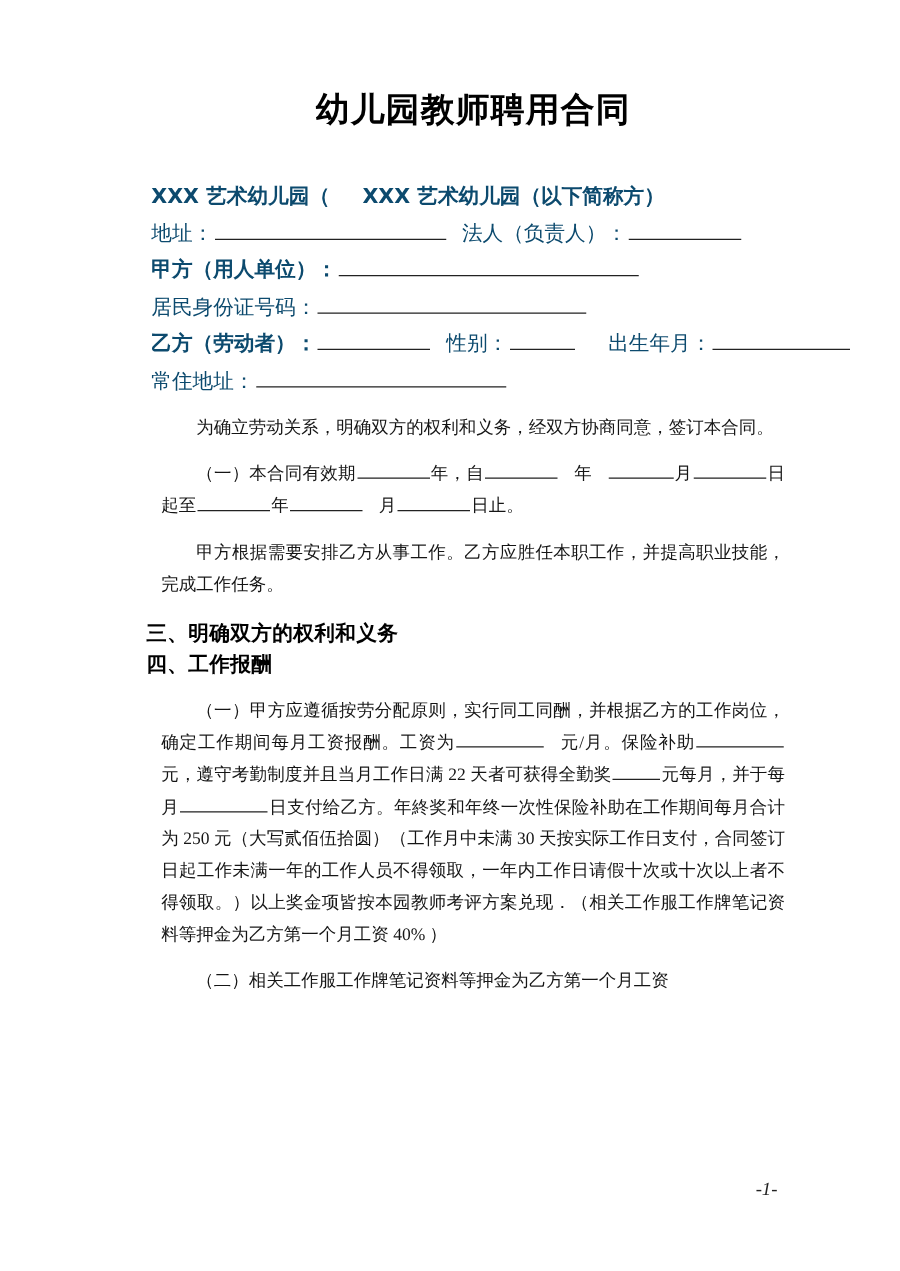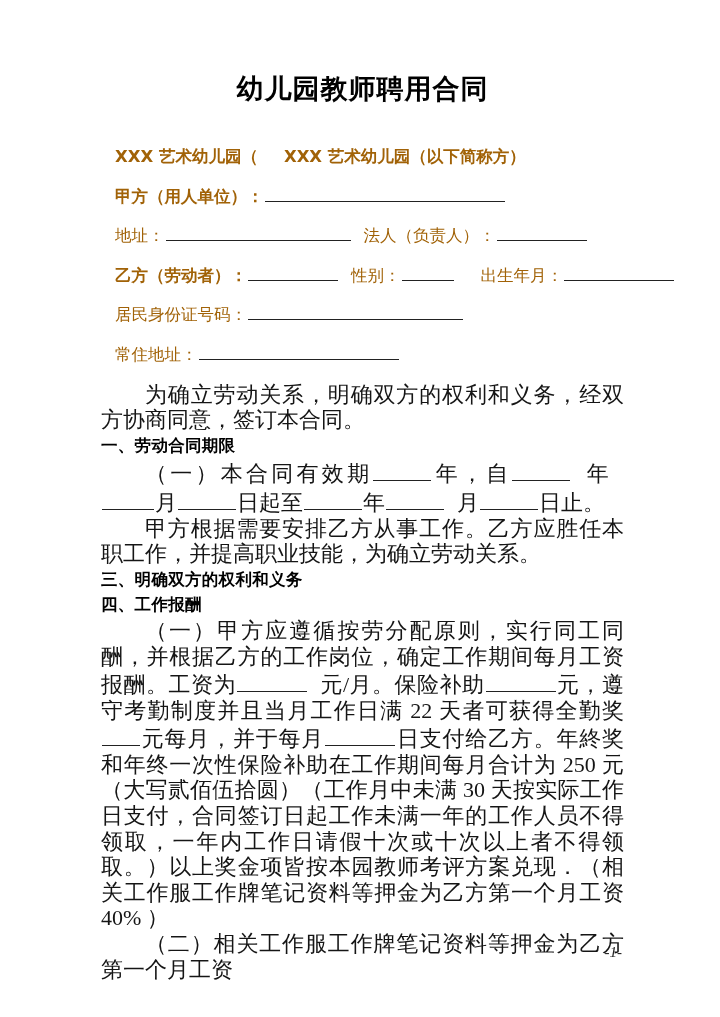--- a/index.html
+++ b/index.html
@@ -20,50 +20,50 @@
   .page {
     position: absolute;
     left: 0; top: 0;
     width: 720px;
     height: 1017px;
     background: #fff;
   }
 
   .content {
     position: absolute;
-    left: 101px;
+    left: 117px;
     top: 72px;
     width: 523px;
   }
 
   
   .doc-title {
     font-family: "DejaVu Sans", "Liberation Sans", sans-serif;
     font-weight: bold;
     font-size: 27px;
     line-height: 34px;
     text-align: center;
     letter-spacing: 1px;
     margin: 0 0 38px 0;
     color: #000;
   }
 
   
   .line {
     font-size: 16.5px;
     line-height: 25.6px;
-    margin: 14px;
+    margin: 4px;
     white-space: nowrap;
-    color: #a16207;
+    color: #0c4a6e;
   }
 
   .para {
-    font-size: 22px;
+    font-size: 14px;
     line-height: 25.6px;
-    margin: 0;
+    margin: 12px;
     text-align: justify;
     text-justify: inter-ideograph;
     color: #151515;
   }
 
   .indent { text-indent: 2em; }
 
   
   .hei {
     font-family: "DejaVu Sans", "Liberation Sans", sans-serif;
@@ -123,48 +123,47 @@
 <div class="page">
   <div class="content">
 
     <h1 class="doc-title">幼儿园教师聘用合同</h1>
 
     <p class="line">
       <span class="hei">XXX 艺术幼儿园（</span><span class="gap-md"></span><span class="hei">XXX 艺术幼儿园（以下简称方）</span>
     </p>
 
     <p class="line">
+      <span>地址：</span><span class="blank u-185"></span><span class="gap-sm"></span><span>法人（负责人）：</span><span class="blank u-90"></span>
+    </p>
+
+    <p class="line">
       <span class="hei">甲方（用人单位）：</span><span class="blank u-240"></span>
     </p>
 
     <p class="line">
-      <span>地址：</span><span class="blank u-185"></span><span class="gap-sm"></span><span>法人（负责人）：</span><span class="blank u-90"></span>
+      <span>居民身份证号码：</span><span class="blank u-215"></span>
     </p>
 
     <p class="line">
       <span class="hei">乙方（劳动者）：</span><span class="blank u-90"></span><span class="gap-sm"></span><span>性别：</span><span class="blank u-sm"></span><span class="gap-md"></span><span>出生年月：</span><span class="blank u-110"></span>
-    </p>
-
-    <p class="line">
-      <span>居民身份证号码：</span><span class="blank u-215"></span>
     </p>
 
 
     <p class="line">
       <span>常住地址：</span><span class="blank u-200"></span>
     </p>
 
     <p class="para indent">为确立劳动关系，明确双方的权利和义务，经双方协商同意，签订本合同。</p>
 
-    <p class="section-head">一、劳动合同期限</p>
     <p class="para indent">
       <span>（一）本合同有效期</span><span class="blank u-md"></span><span>年，自</span><span class="blank u-md"></span><span class="gap-sm"></span><span>年</span><span class="gap-sm"></span><span class="blank u-sm"></span><span>月</span><span class="blank u-md"></span><span>日起至</span><span class="blank u-md"></span><span>年</span><span class="blank u-md"></span><span class="gap-sm"></span><span>月</span><span class="blank u-md"></span><span>日止。</span>
     </p>
 
-    <p class="para indent">甲方根据需要安排乙方从事工作。乙方应胜任本职工作，并提高职业技能，为确立劳动关系。</p>
+    <p class="para indent">甲方根据需要安排乙方从事工作。乙方应胜任本职工作，并提高职业技能，完成工作任务。</p>
 
     <p class="section-head">三、明确双方的权利和义务</p>
 
     <p class="section-head">四、工作报酬</p>
     <p class="para indent">
       <span>（一）甲方应遵循按劳分配原则，实行同工同酬，并根据乙方的工作岗位，确定工作期间每月工资报酬。工资为</span><span class="blank u-lg"></span><span class="gap-sm"></span><span>元/月。保险补助</span><span class="blank u-lg"></span><span>元，遵守考勤制度并且当月工作日满 22 天者可获得全勤奖</span><span class="blank u-xs"></span><span>元每月，并于每月</span><span class="blank u-lg"></span><span>日支付给乙方。年終奖和年终一次性保险补助在工作期间每月合计为 250 元（大写贰佰伍拾圆）（工作月中未满 30 天按实际工作日支付，合同签订日起工作未满一年的工作人员不得领取，一年内工作日请假十次或十次以上者不得领取。）以上奖金项皆按本园教师考评方案兑现．（相关工作服工作牌笔记资料等押金为乙方第一个月工资 40% ）</span>
     </p>
     <p class="para indent">（二）相关工作服工作牌笔记资料等押金为乙方第一个月工资</p>
 
   </div>

